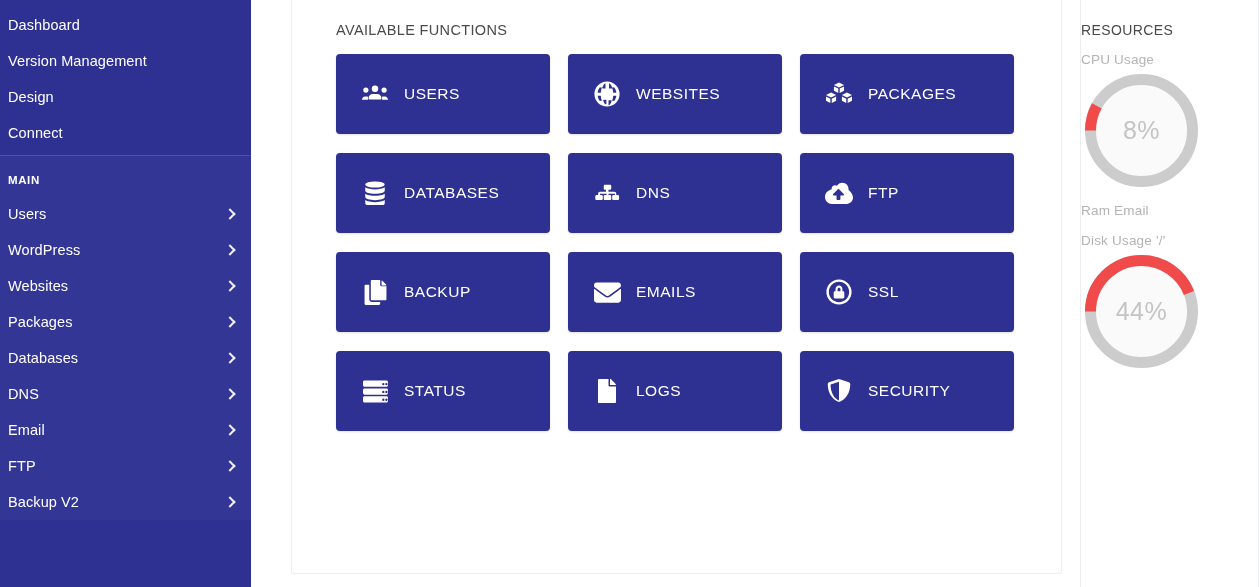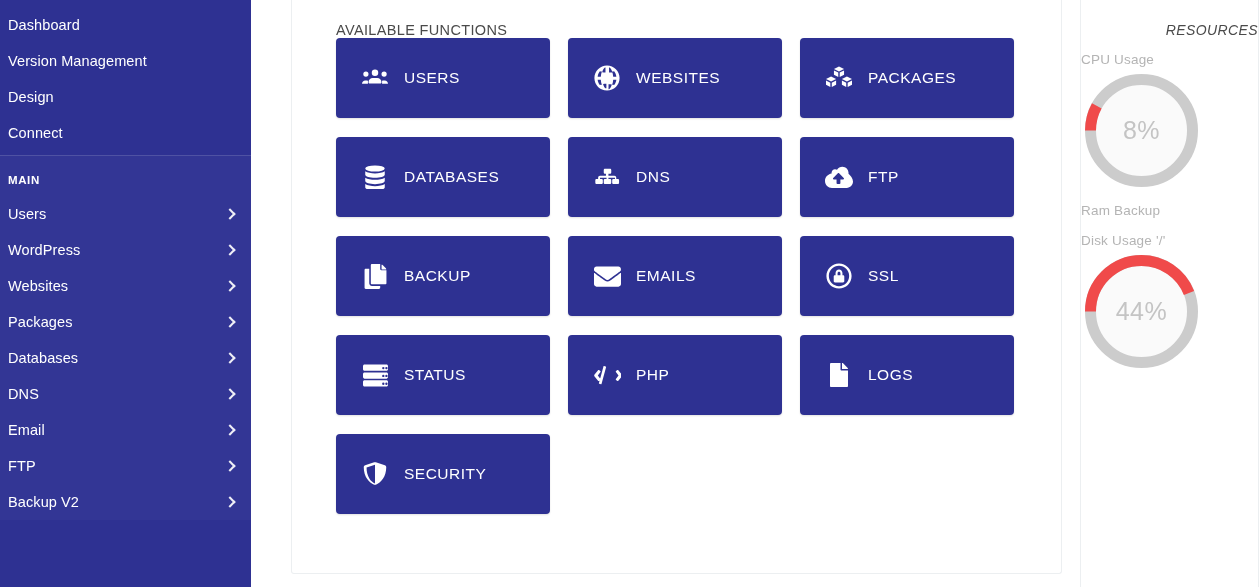--- a/index.html
+++ b/index.html
@@ -61,21 +61,21 @@
     background: #ffffff;
     border: 1px solid #eceff1;
     border-top: none;
     border-radius: 0 0 3px 3px;
     padding: 0 44px;
     overflow: hidden;
   }
   .panel-title {
     font-size: 14.5px; color: #4a4a4a;
     letter-spacing: .35px;
-    padding-top: 22px; padding-bottom: 0;
+    padding-top: 22px; padding-bottom: 16px;
   }
   .grid { display: flex; flex-wrap: wrap; gap: 19px 18px; }
   .fn-card {
     width: 214px; height: 80px;
     background: #2e3192;
     border-radius: 4px;
     display: flex; align-items: center;
     padding-left: 24px;
     color: #ffffff;
     cursor: pointer;
@@ -96,24 +96,24 @@
   
   .res-panel {
     width: 179px; min-width: 179px; height: 587px;
     background: #ffffff;
     border-left: 1px solid #eceff1;
     border-right: 1px solid #eceff1;
     position: relative;
     overflow: hidden;
   }
   .res-title {
-    text-align: right;
+    text-align: left;
     font-size: 14px; color: #4a4a4a;
     letter-spacing: .4px;
-    padding-top: 22px; padding-bottom: 2px; font-style: italic;
+    padding-top: 22px; padding-bottom: 2px;
   }
   .gauge-block { display: flex; flex-direction: column; align-items: flex-start; }
   .gauge-label {
     font-size: 13.5px; color: #b4b4b4;
     margin-top: 12px; margin-bottom: 3px;
     letter-spacing: .2px;
   }
   .gauge { position: relative; width: 121px; height: 121px; }
   .gauge svg { display: block; transform: rotate(-90deg); }
   .gauge .gval {
@@ -278,28 +278,20 @@
 
         <div class="fn-card">
           <span class="fn-icon">
             <svg width="25" height="25" viewBox="0 0 512 512">
                 <path d="M480 160H32c-18 0-32-14-32-32V64c0-18 14-32 32-32h448c18 0 32 14 32 32v64c0 18-14 32-32 32zM416 80a24 24 0 1 0 0 48 24 24 0 1 0 0-48zm64 0a24 24 0 1 0 0 48 24 24 0 1 0 0-48zm0 240H32c-18 0-32-14-32-32v-64c0-18 14-32 32-32h448c18 0 32 14 32 32v64c0 18-14 32-32 32zm-64-80a24 24 0 1 0 0 48 24 24 0 1 0 0-48zm64 0a24 24 0 1 0 0 48 24 24 0 1 0 0-48zm0 240H32c-18 0-32-14-32-32v-64c0-18 14-32 32-32h448c18 0 32 14 32 32v64c0 18-14 32-32 32zm-64-80a24 24 0 1 0 0 48 24 24 0 1 0 0-48zm64 0a24 24 0 1 0 0 48 24 24 0 1 0 0-48z"></path>
               </svg>
           </span>
           <span class="fn-label">STATUS</span>
         </div>
 
-        <div class="fn-card">
-          <span class="fn-icon">
-            <svg width="27" height="27" viewBox="0 0 640 512">
-                <path d="M278 45l-40-12c-6-2-12 2-14 8L116 438c-2 6 2 12 8 14l40 12c6 2 12-2 14-8L286 59c2-6-2-12-8-14zM96 129L9 241c-6 8-6 22 0 30l87 112c5 7 15 8 22 3l32-25c7-5 8-15 3-22l-62-83 62-83c5-7 4-17-3-22l-32-25c-7-5-17-4-22 3zm480 0c-5-7-15-8-22-3l-32 25c-7 5-8 15-3 22l62 83-62 83c-5 7-4 17 3 22l32 25c7 5 17 4 22-3l87-112c6-8 6-22 0-30l-87-112z"></path>
-              </svg>
-          </span>
-          <span class="fn-label">PHP</span>
-        </div>
 
         <div class="fn-card">
           <span class="fn-icon">
             <svg width="24" height="24" viewBox="0 0 384 512">
                 <path d="M224 136V0H24C11 0 0 11 0 24v464c0 13 11 24 24 24h336c13 0 24-11 24-24V160H248c-13 0-24-11-24-24zm153-31L279 7c-5-5-11-7-17-7h-6v128h128v-6c0-6-3-12-8-17z"></path>
               </svg>
           </span>
           <span class="fn-label">LOGS</span>
         </div>
 
@@ -324,21 +316,21 @@
       <div class="gauge">
         <svg width="121" height="121" viewBox="0 0 121 121">
           <circle cx="60.5" cy="60.5" r="51" fill="#fafafa" stroke="#cccccc" stroke-width="11"></circle>
           <circle id="arc-0" cx="60.5" cy="60.5" r="51" fill="none" stroke="#f04a4a" stroke-width="11" stroke-linecap="butt" stroke-dasharray="25.635396053292713 294.8070546128662" transform="rotate(-90 60.5 60.5)"></circle>
         </svg>
         <div class="gval">8%</div>
       </div>
     </div>
 
     <div class="gauge-block">
-      <div class="gauge-label">Ram Backup</div>
+      <div class="gauge-label">Ram Email</div>
     </div>
 
     <div class="gauge-block">
       <div class="gauge-label">Disk Usage '/'</div>
       <div class="gauge">
         <svg width="121" height="121" viewBox="0 0 121 121">
           <circle cx="60.5" cy="60.5" r="51" fill="#fafafa" stroke="#cccccc" stroke-width="11"></circle>
           <circle id="arc-2" cx="60.5" cy="60.5" r="51" fill="none" stroke="#f04a4a" stroke-width="11" stroke-linecap="butt" stroke-dasharray="140.9946782931099 179.447772373049" transform="rotate(-90 60.5 60.5)"></circle>
         </svg>
         <div class="gval">44%</div>

